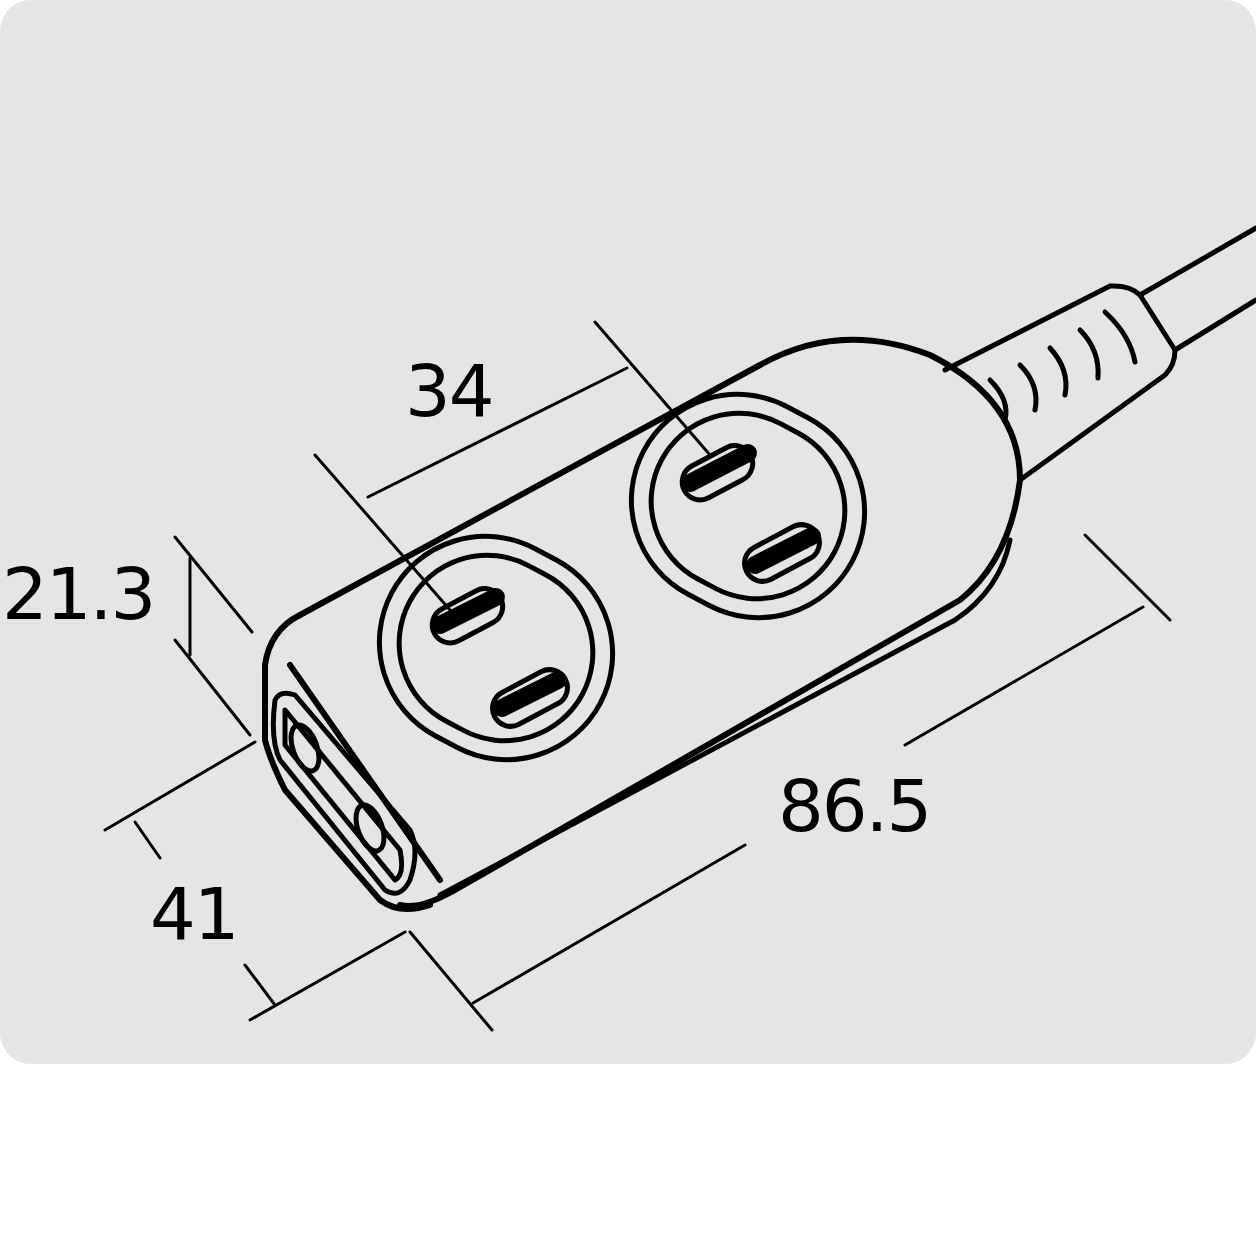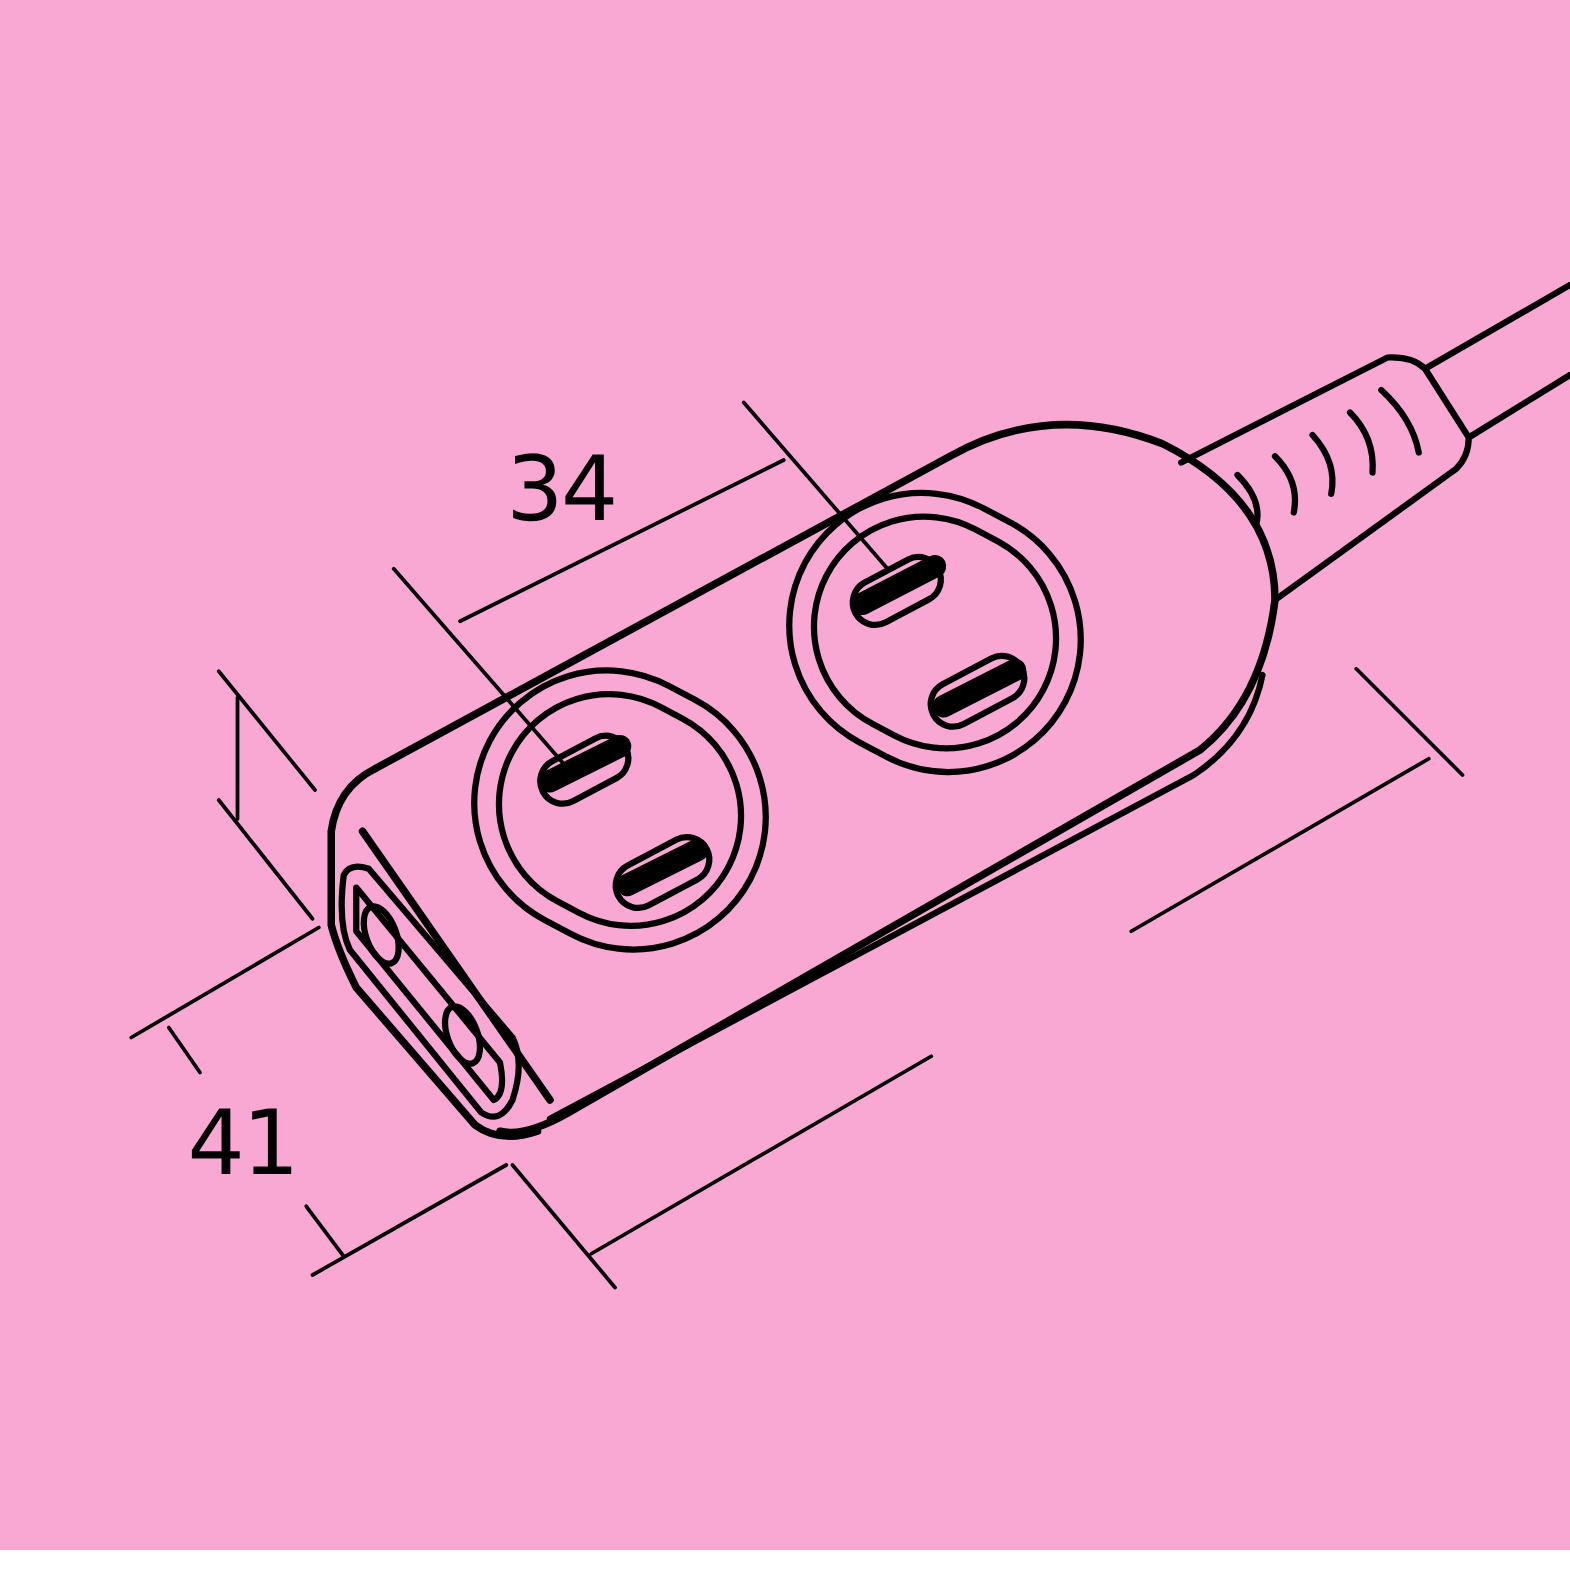--- a/index.html
+++ b/index.html
@@ -1,16 +1,16 @@
 <!DOCTYPE html>
 <html><head>
 <meta charset="utf-8">
 <style>
   html,body{margin:0;padding:0;background:#fff;}
-  .stage{position:relative;width:1256px;height:1240px;background:#f9a8d4;overflow:hidden;}
+  .stage{position:relative;width:1256px;height:1064px;background:#e5e5e5;overflow:hidden;border-radius:31px;}
   svg{position:absolute;left:0;top:0;}
   .dim{position:absolute;font-family:"DejaVu Sans",sans-serif;color:#000;font-size:72px;line-height:1;letter-spacing:-2px;}
 </style>
 </head>
 <body>
 
 <div class="stage">
 <svg width="1256" height="1256" viewBox="0 0 1256 1256" fill="none" stroke="#000" stroke-linecap="round" stroke-linejoin="round">
 
   <g stroke-width="5">
@@ -68,14 +68,16 @@
     <path d="M135 822 L160 858"></path>
         <path d="M245 965 L275 1005"></path>
     <path d="M410 932 L492 1030"></path>
         <path d="M1085 535 L1170 620"></path>
     <path d="M473 1003 L745 845"></path>
         <path d="M905 745 L1143 607"></path>
   </g>
 </svg>
 
 <div class="dim" style="left:405px;top:355px;">34</div>
+<div class="dim" style="left:2px;top:558px;">21.3</div>
 <div class="dim" style="left:150px;top:878px;">41</div>
+<div class="dim" style="left:778px;top:770px;">86.5</div>
 </div>
 
 </body></html>

